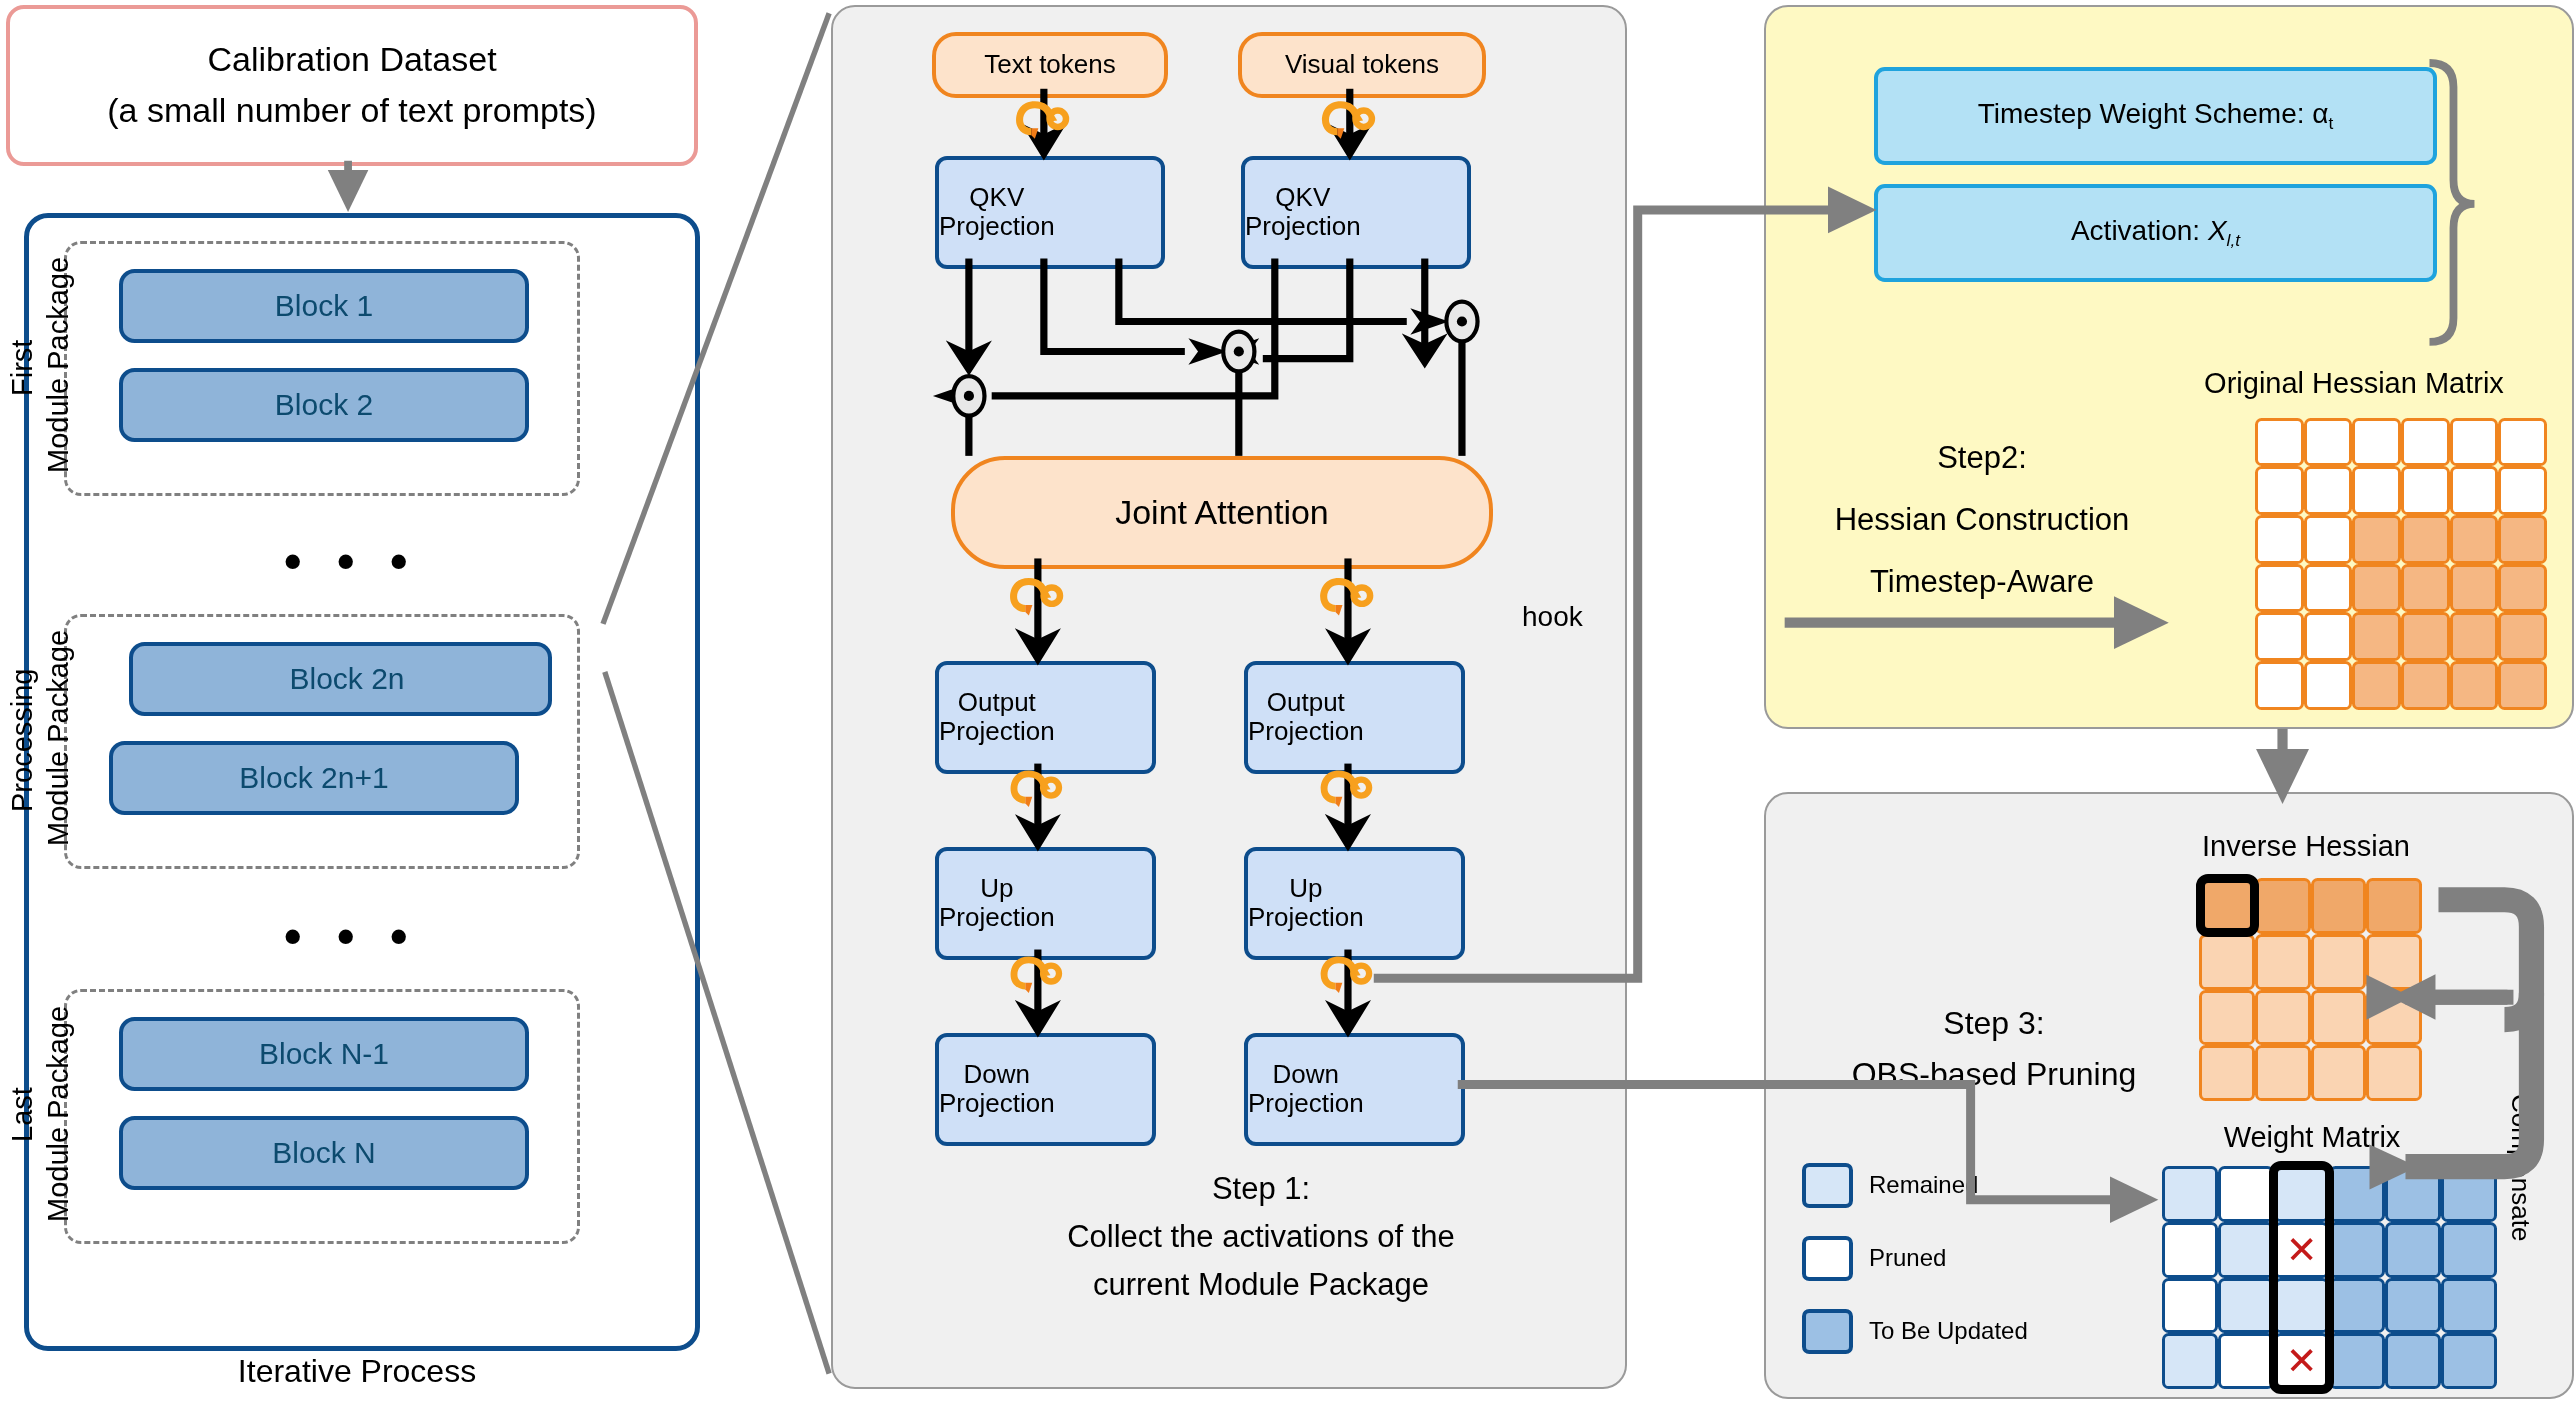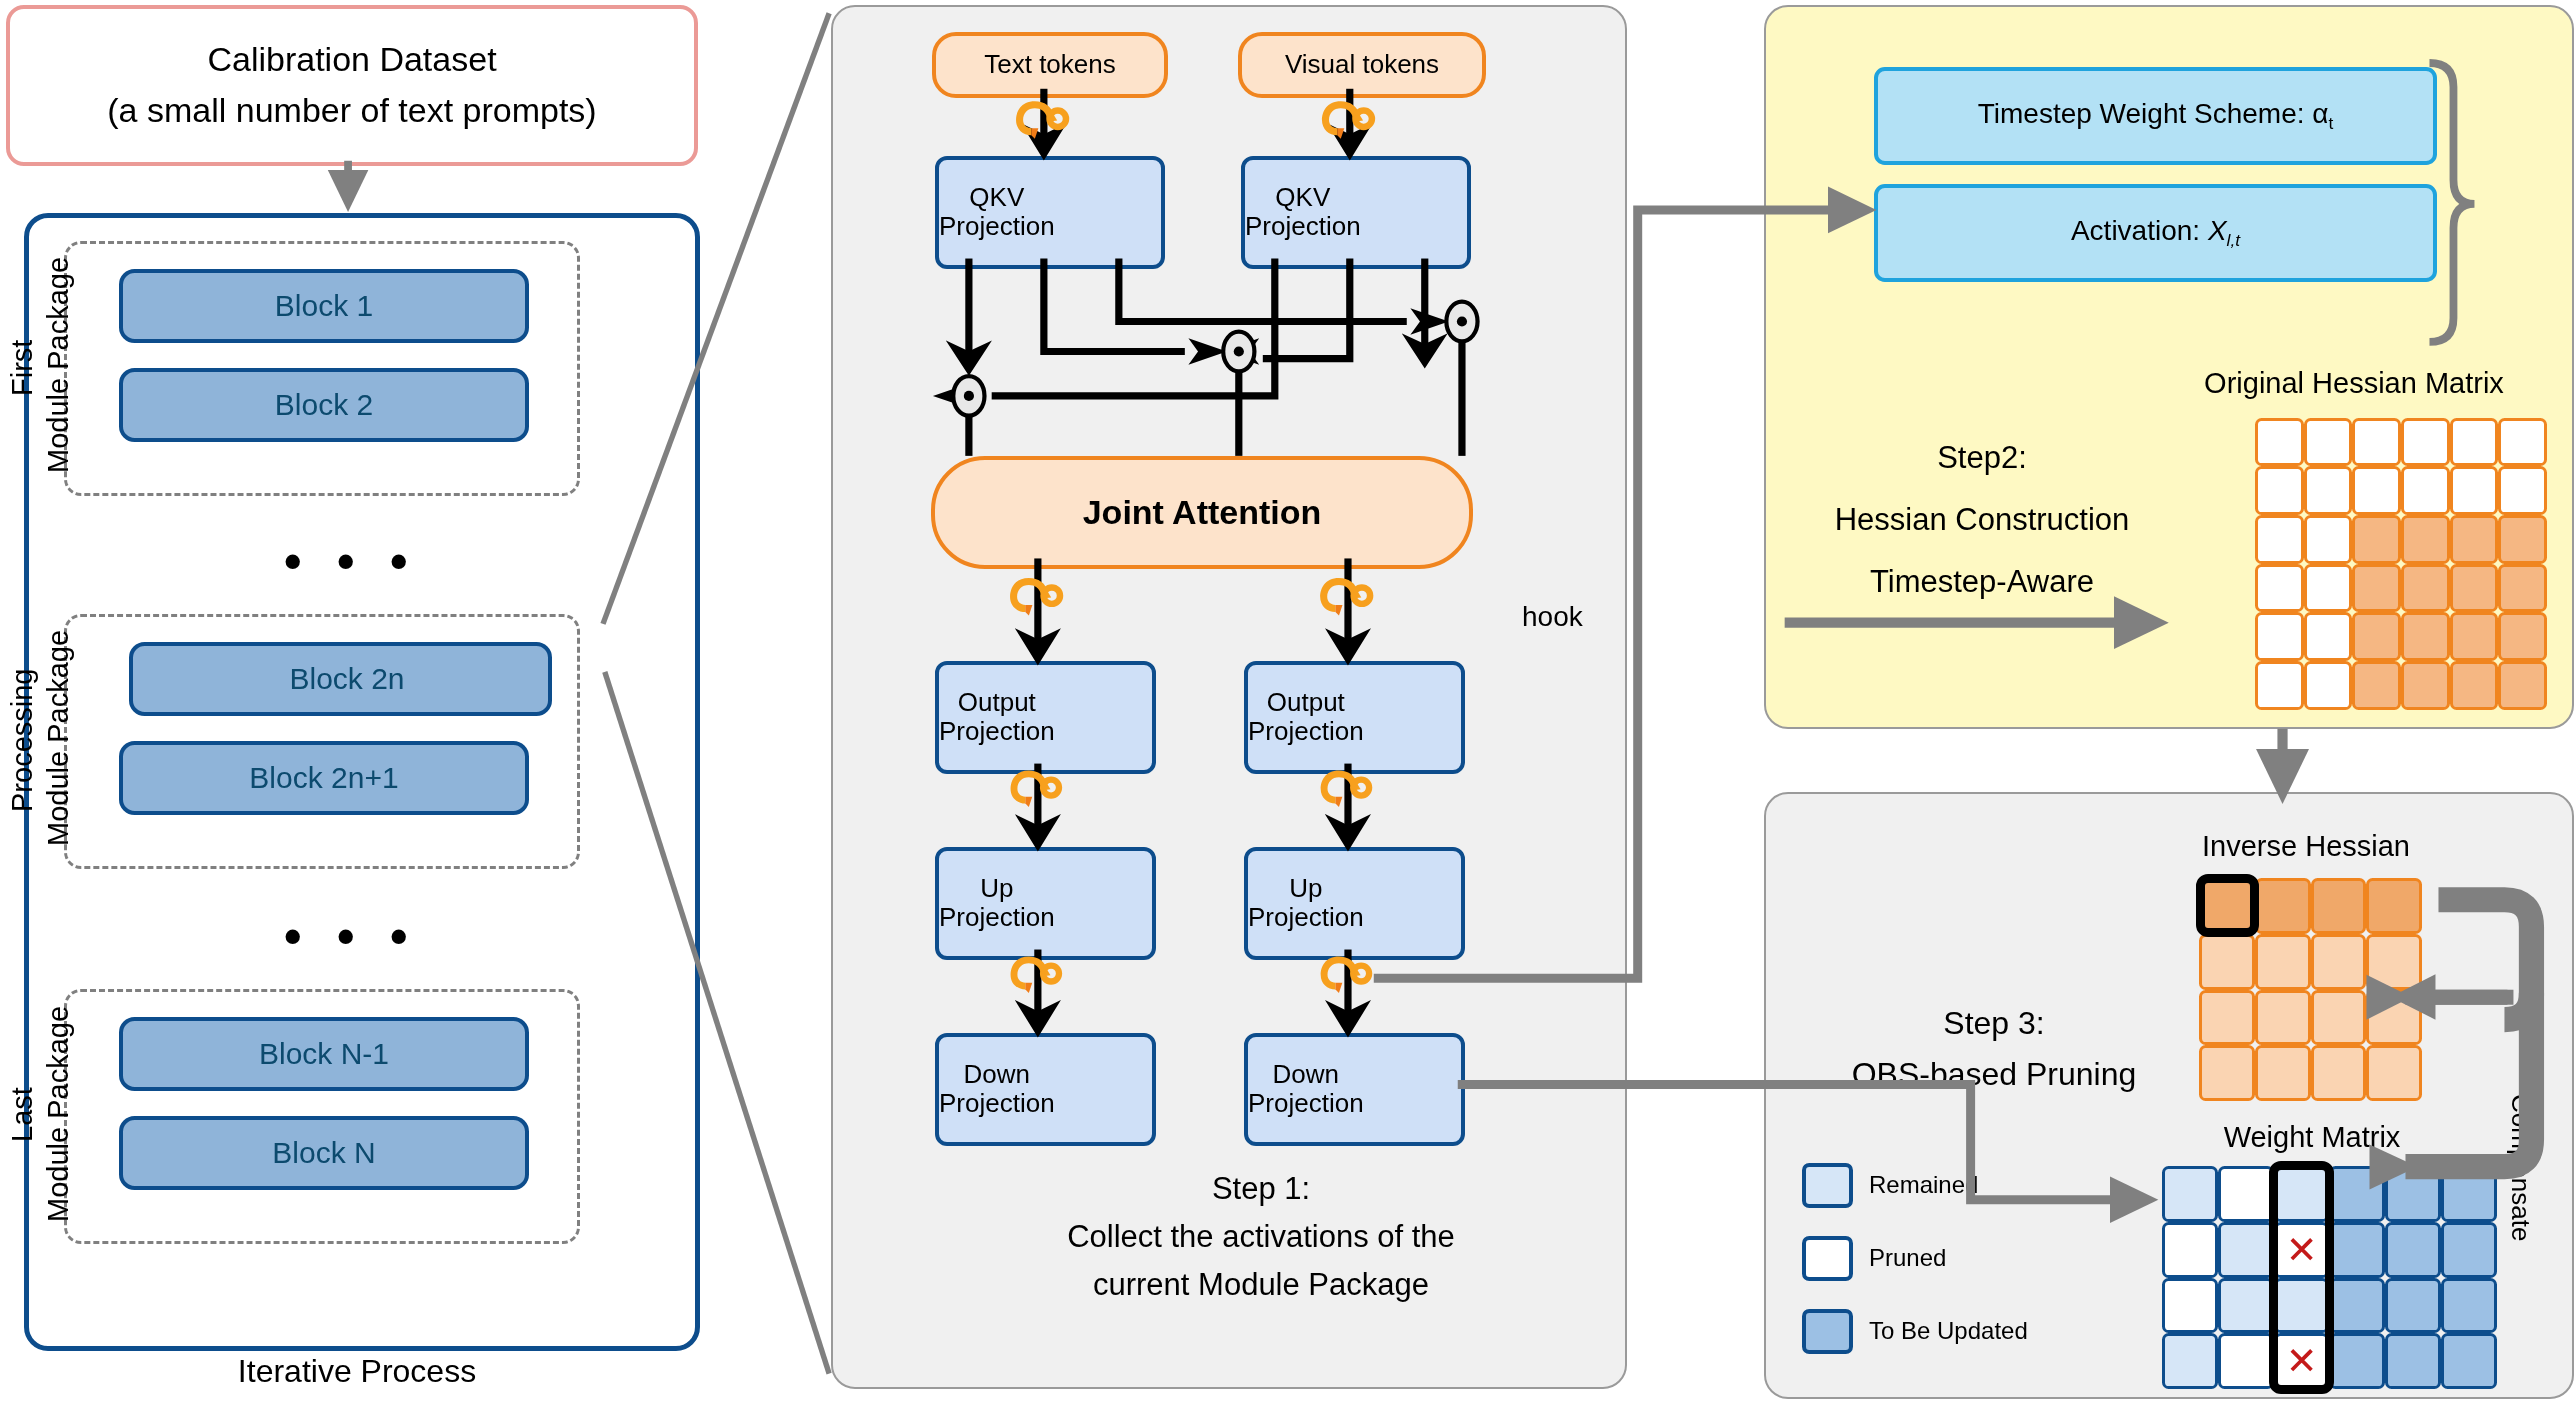--- a/index.html
+++ b/index.html
@@ -79,21 +79,21 @@
   <div class="vlabel" style="left:13px;top:18px;height:258px;width:31px;">Module Package</div>
   <div class="blk" style="left:90px;top:51px;width:402px;height:66px;">Block 1</div>
   <div class="blk" style="left:90px;top:150px;width:402px;height:66px;">Block 2</div>
 
   <div class="dots" style="left:255px;top:336px;">• • •</div>
 
   <div class="pkg-dash" style="left:35px;top:396px;width:510px;height:249px;"></div>
   <div class="vlabel" style="left:-23px;top:423px;height:198px;width:31px;">Processing</div>
   <div class="vlabel" style="left:13px;top:391px;height:258px;width:31px;">Module Package</div>
   <div class="blk" style="left:100px;top:424px;width:402px;height:66px;padding-left:13px;">Block 2n</div>
-  <div class="blk" style="left:90px;top:523px;width:402px;height:66px;">Block 2n+1</div>
+  <div class="blk" style="left:80px;top:523px;width:402px;height:66px;">Block 2n+1</div>
 
   <div class="dots" style="left:255px;top:711px;">• • •</div>
 
   <div class="pkg-dash" style="left:35px;top:771px;width:510px;height:249px;"></div>
   <div class="vlabel" style="left:-23px;top:822px;height:150px;width:31px;">Last</div>
   <div class="vlabel" style="left:13px;top:767px;height:258px;width:31px;">Module Package</div>
   <div class="blk" style="left:90px;top:799px;width:402px;height:66px;">Block N-1</div>
   <div class="blk" style="left:90px;top:898px;width:402px;height:66px;">Block N</div>
 </div>
 
@@ -105,21 +105,21 @@
 
   <div class="projbox" style="left:102px;top:149px;width:222px;height:105px;">
     <span><span>QKV</span><br>
       <span>Projection</span></span>
   </div>
   <div class="projbox" style="left:408px;top:149px;width:222px;height:105px;">
     <span><span>QKV</span><br>
       <span>Projection</span></span>
   </div>
 
-  <div id="joint-attn" style="left:98px;top:449px;width:534px;height:105px;font-weight:bold;">Joint Attention</div>
+  <div id="joint-attn" style="left:118px;top:449px;width:534px;height:105px;">Joint Attention</div>
 
   <div class="projbox" style="left:102px;top:654px;width:213px;height:105px;">
     <span><span>Output</span><br>
       <span>Projection</span></span>
   </div>
   <div class="projbox" style="left:411px;top:654px;width:213px;height:105px;">
     <span><span>Output</span><br>
       <span>Projection</span></span>
   </div>
   <div id="hook-label" style="left:689px;top:594px;">hook</div>

